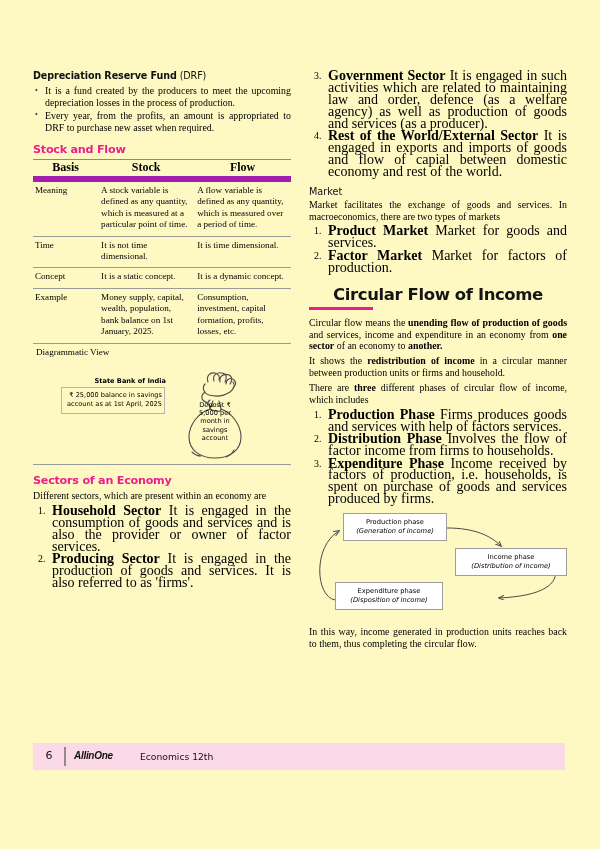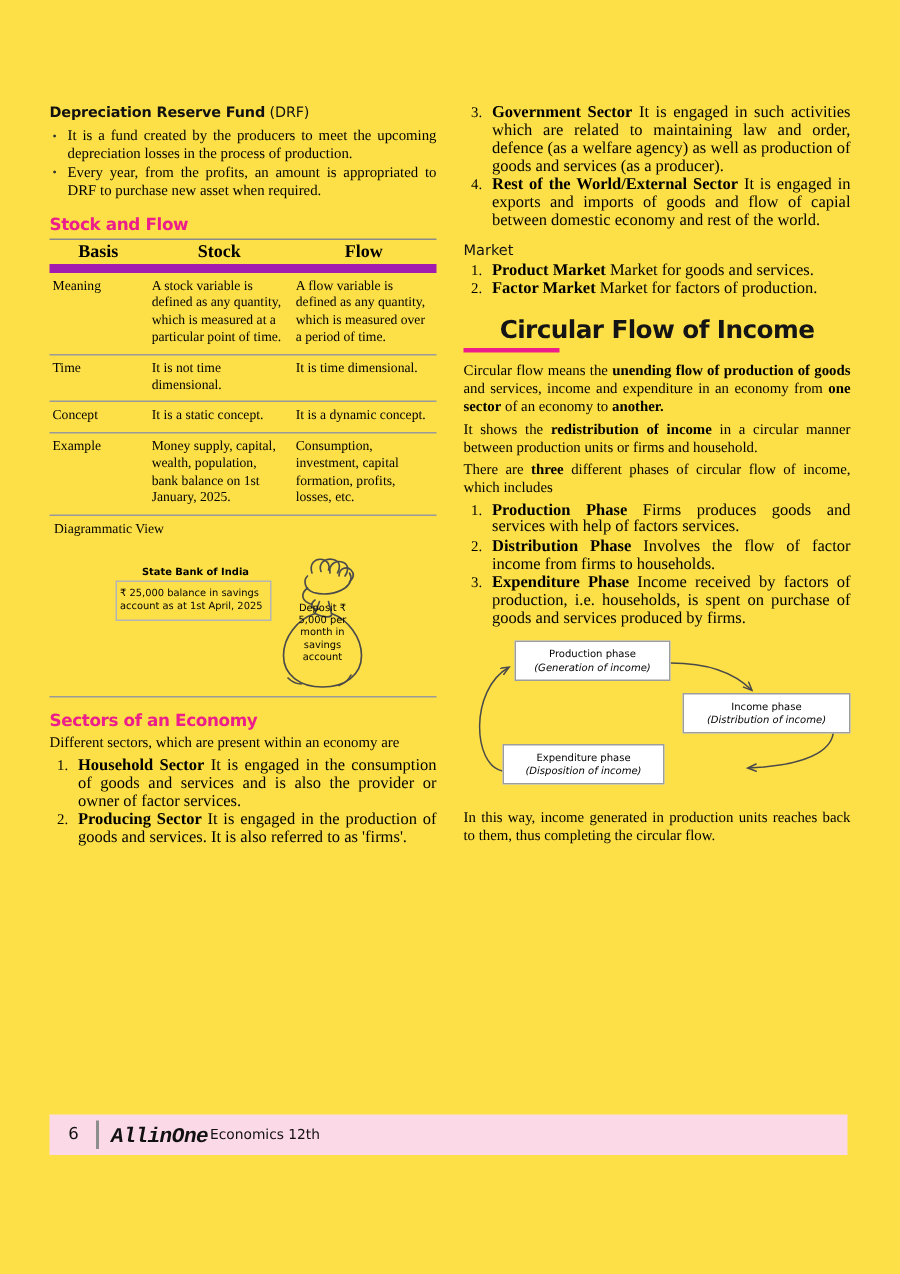--- a/index.html
+++ b/index.html
@@ -11,21 +11,21 @@
     width: 600px;
     height: 849px;
     position: relative;
     font-family: "Liberation Serif", serif;
     color: #000;
     overflow: hidden;
   }
   .page {
     position: absolute;
     inset: 0;
-    background: #fde047;
+    background: #fef9c3;
     padding-left: 42px;
   }
   .columns {
     position: absolute;
     left: 33px;
     top: 70px;
     width: 534px;
     display: flex;
     gap: 18px;
   }
@@ -112,21 +112,21 @@
   
   ol.nums {
     list-style: none;
     margin: 0;
     padding: 0;
     counter-reset: item;
   }
   ol.nums > li {
     position: relative;
     padding-left: 19px;
-    font-size: 11px;
+    font-size: 14px;
     line-height: 11.9px;
     text-align: justify;
     margin-bottom: 0.5px;
     counter-increment: item;
   }
   ol.nums > li::before {
     content: counter(item) ".";
     position: absolute;
     left: 5px;
     top: 0;
@@ -177,24 +177,23 @@
   }
   .bank-box {
     position: absolute;
     left: 25px;
     top: 13px;
     width: 104px;
     border: 1px solid #b5b5b5;
     font-family: "DejaVu Sans", sans-serif;
     font-size: 6.6px;
     line-height: 9.2px;
-    text-align: left;
+    text-align: right;
     padding: 3px 2px 4px 2px;
     box-sizing: border-box;
-    margin-left: 16px;
   }
   .sack {
     position: absolute;
     left: 136px;
     top: -4px;
     width: 86px;
     height: 92px;
   }
   .sack-text {
     position: absolute;
@@ -255,24 +254,24 @@
     left: 31px;
     top: 4px;
     width: 1.6px;
     height: 19px;
     background: #8d8d8d;
   }
   .footer-brand {
     position: absolute;
     left: 41px;
     top: 7px;
-    font-family: Liberation Mono, monospace;
+    font-family: Liberation Sans, sans-serif;
     font-weight: bold;
     font-style: italic;
-    font-size: 14px;
+    font-size: 10px;
     color: #111;
     letter-spacing: -0.3px;
   }
   .footer-title {
     position: absolute;
     left: 107px;
     top: 8px;
     font-family: "DejaVu Sans", sans-serif;
     font-size: 9.2px;
     color: #111;
@@ -364,20 +363,21 @@
     </div>
 
     <div class="col">
 
       <ol class="nums" style="counter-reset:item 2;">
         <li><b>Government Sector</b><span> It is engaged in such activities which are related to maintaining law and order, defence (as a welfare agency) as well as production of goods and services (as a producer).</span></li>
         <li><b>Rest of the World/External Sector</b><span> It is engaged in exports and imports of goods and flow of capial between domestic economy and rest of the world.</span></li>
       </ol>
 
       <h3 class="h-black">Market</h3>
+      <p class="body">Market facilitates the exchange of goods and services. In macroeconomics, there are two types of markets</p>
       <ol class="nums">
         <li><b>Product Market</b><span> Market for goods and services.</span></li>
         <li><b>Factor Market</b><span> Market for factors of production.</span></li>
       </ol>
 
       <h1 class="h-chapter">Circular Flow of Income</h1>
       <div class="h-chapter-rule"></div>
 
       <p class="body">Circular flow means the <b>unending flow of production of goods</b> and services, income and expenditure in an economy from <b>one sector</b> of an economy to <b>another.</b></p>
       <p class="body">It shows the <b>redistribution of income</b> in a circular manner between production units or firms and household.</p>

